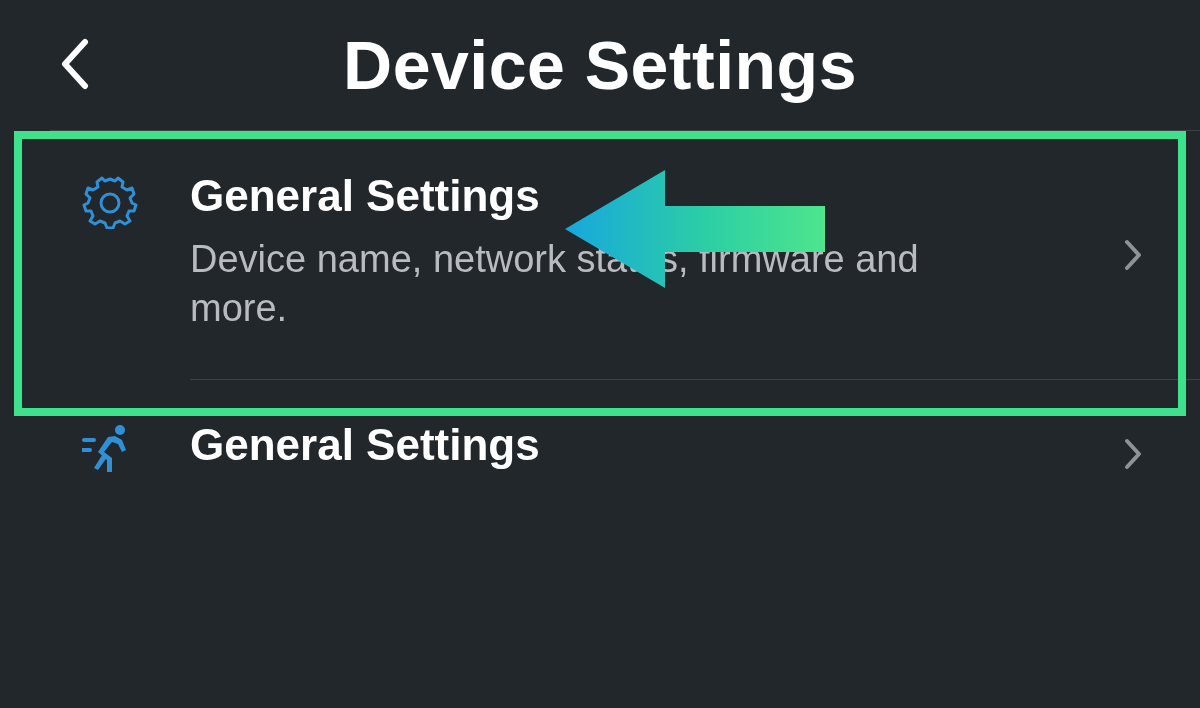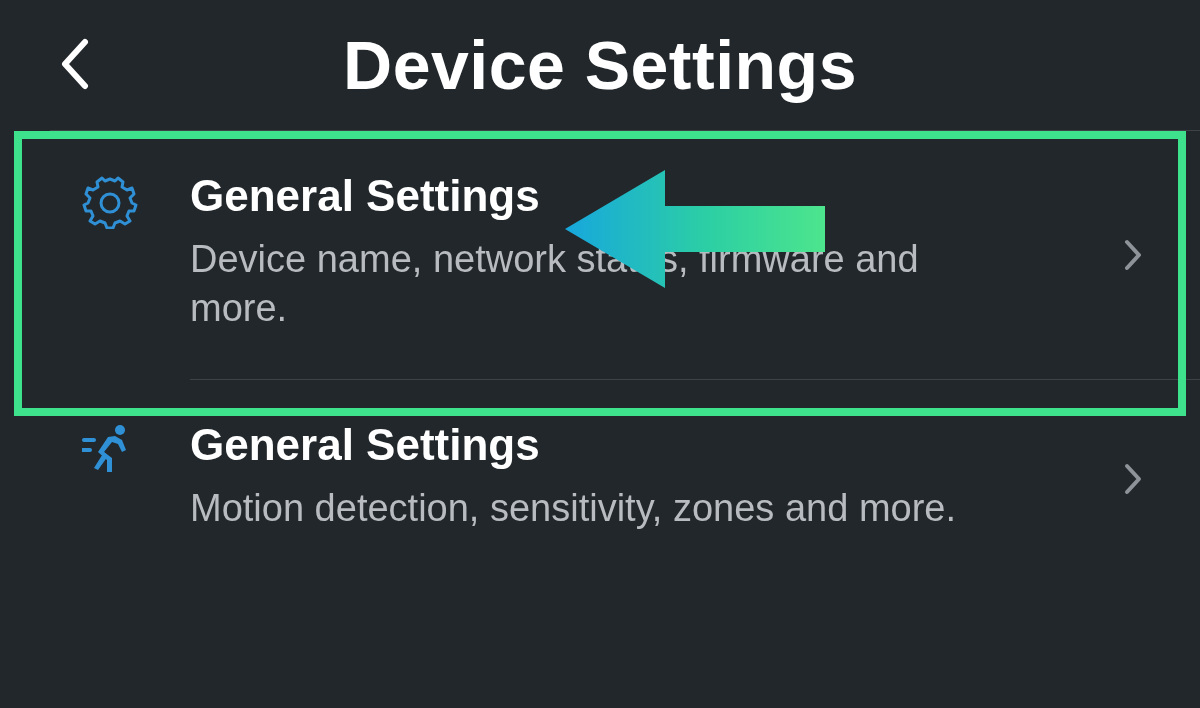--- a/index.html
+++ b/index.html
@@ -147,21 +147,20 @@
         <path d="M33 14 L40 18 L44 28 L40 30 L36 22 L30 20 L22 30 L30 36 L30 50 L25 50 L25 38 L16 30 L26 15 Z"></path>
         <path d="M22 30 L12 46 L16 48 L26 34 Z"></path>
       </g>
       <g stroke="#2f90d6" stroke-width="4" stroke-linecap="round">
         <line x1="2" y1="18" x2="12" y2="18"></line>
         <line x1="0" y1="28" x2="8" y2="28"></line>
       </g>
     </svg>
   </div>
   <div class="item-title">General Settings</div>
-  <div class="item-sub">Motion detection, sensitivity, zones and more.</div>
   <div class="chevron">
     <svg viewBox="0 0 22 34">
       <polyline points="4,4 16,17 4,30" fill="none" stroke="#8d9398" stroke-width="4" stroke-linecap="round" stroke-linejoin="round"></polyline>
     </svg>
   </div>
 </div>
 
 <div class="highlight-box"></div>
 
 <div class="arrow-annot">

